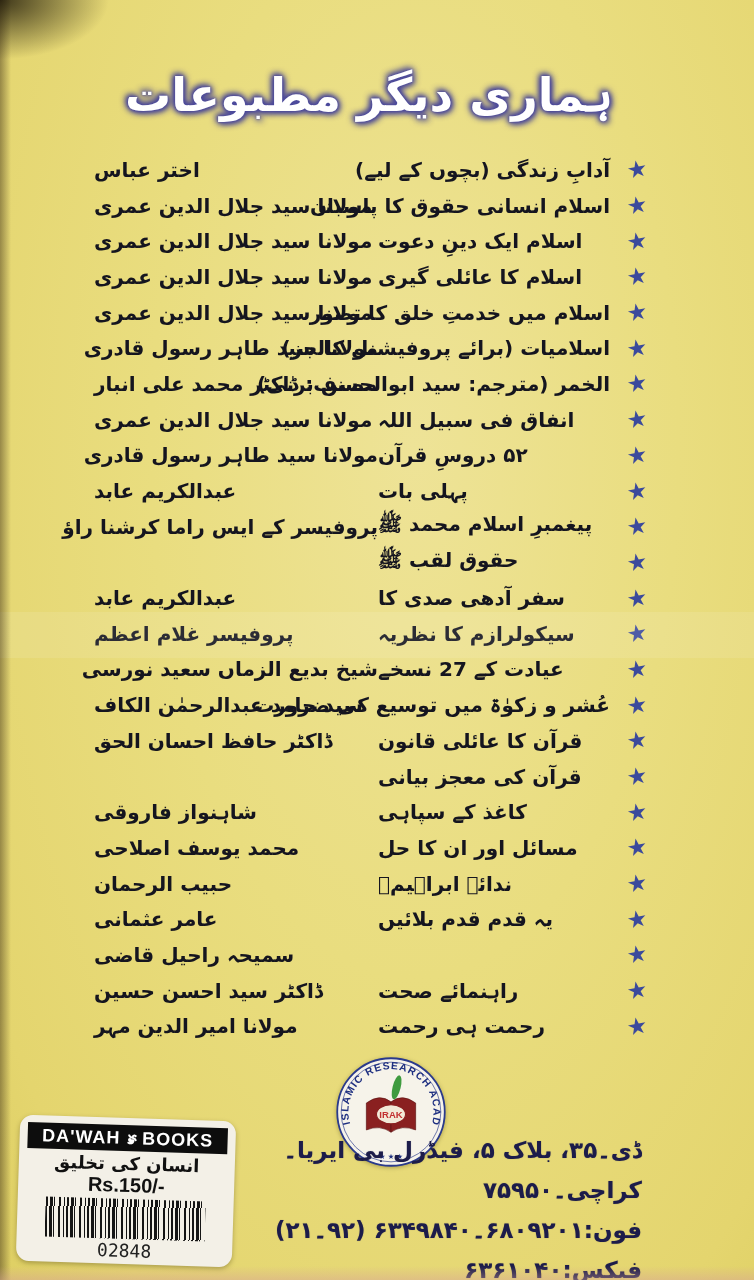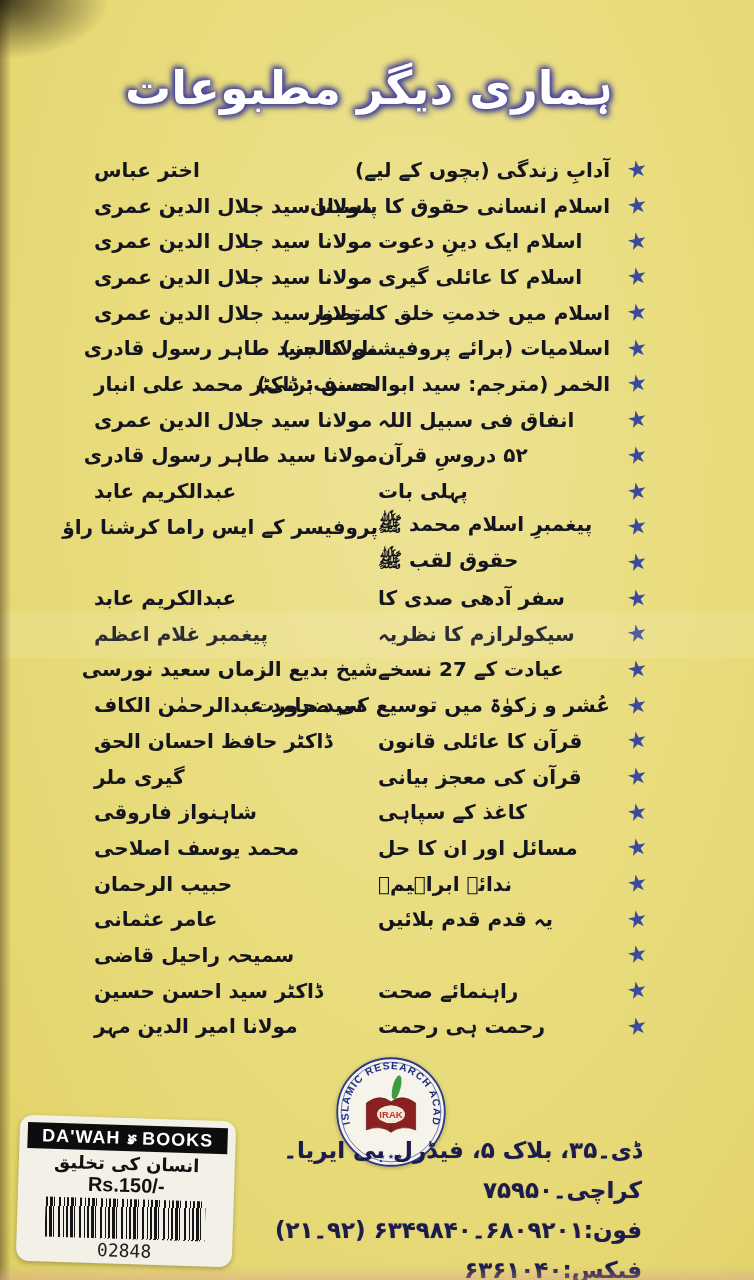--- a/index.html
+++ b/index.html
@@ -9,21 +9,21 @@
   
   .edge-left{position:absolute;left:0;top:0;bottom:0;width:11px;
     background:linear-gradient(90deg, rgba(55,40,18,.45), rgba(55,40,18,0));pointer-events:none;}
   .edge-corner{position:absolute;left:0;top:0;width:110px;height:60px;
     background:radial-gradient(ellipse at 0 0, rgba(20,14,4,.8), rgba(20,14,4,0) 70%);pointer-events:none;}
   .edge-bottom{position:absolute;left:0;right:0;bottom:0;height:14px;
     background:linear-gradient(0deg, rgba(214,162,150,.45), rgba(214,162,150,0));pointer-events:none;}
   .band{position:absolute;left:0;right:0;height:46px;background:rgba(255,255,255,.10);pointer-events:none;}
 
   
-  .main-title{position:absolute;top:61px;left:0;width:738px;text-align:center;
+  .main-title{position:absolute;top:68px;left:0;width:738px;text-align:center;
     direction:rtl;font-size:46px;font-weight:bold;color:#ffffff;letter-spacing:1px;
     text-shadow:0 0 2px #474596,0 0 5px #4c4aa0,0 0 9px #56539f,2px 2px 6px #3d3b8e,-2px -2px 6px #3d3b8e;}
 
   
   .book-list{position:absolute;top:152px;right:90px;width:574px;}
   .row{display:flex;direction:rtl;align-items:center;height:35.7px;
     color:#15151f;font-weight:600;font-size:20px;white-space:nowrap;}
   .star{width:54px;text-align:center;color:#3b4a9c;font-size:23px;
     transform:rotate(-10deg);flex:0 0 54px;line-height:1;}
   .btitle{flex:0 0 232px;width:232px;text-align:left;direction:rtl;}
@@ -138,21 +138,21 @@
 
   <div class="row">
     <span class="star">★</span>
     <span class="btitle">سفر آدھی صدی کا</span>
     <span class="bauthor">عبدالکریم عابد</span>
   </div>
 
   <div class="row">
     <span class="star">★</span>
     <span class="btitle">سیکولرازم کا نظریہ</span>
-    <span class="bauthor">پیغمبر غلام اعظم</span>
+    <span class="bauthor">پروفیسر غلام اعظم</span>
   </div>
 
   <div class="row">
     <span class="star">★</span>
     <span class="btitle">عیادت کے 27 نسخے</span>
     <span class="bauthor">شیخ بدیع الزماں سعید نورسی</span>
   </div>
 
   <div class="row">
     <span class="star">★</span>
@@ -162,21 +162,20 @@
 
   <div class="row">
     <span class="star">★</span>
     <span class="btitle">قرآن کا عائلی قانون</span>
     <span class="bauthor">ڈاکٹر حافظ احسان الحق</span>
   </div>
 
   <div class="row">
     <span class="star">★</span>
     <span class="btitle">قرآن کی معجز بیانی</span>
-    <span class="bauthor">گیری ملر</span>
   </div>
 
   <div class="row">
     <span class="star">★</span>
     <span class="btitle">کاغذ کے سپاہی</span>
     <span class="bauthor">شاہنواز فاروقی</span>
   </div>
 
   <div class="row">
     <span class="star">★</span>

